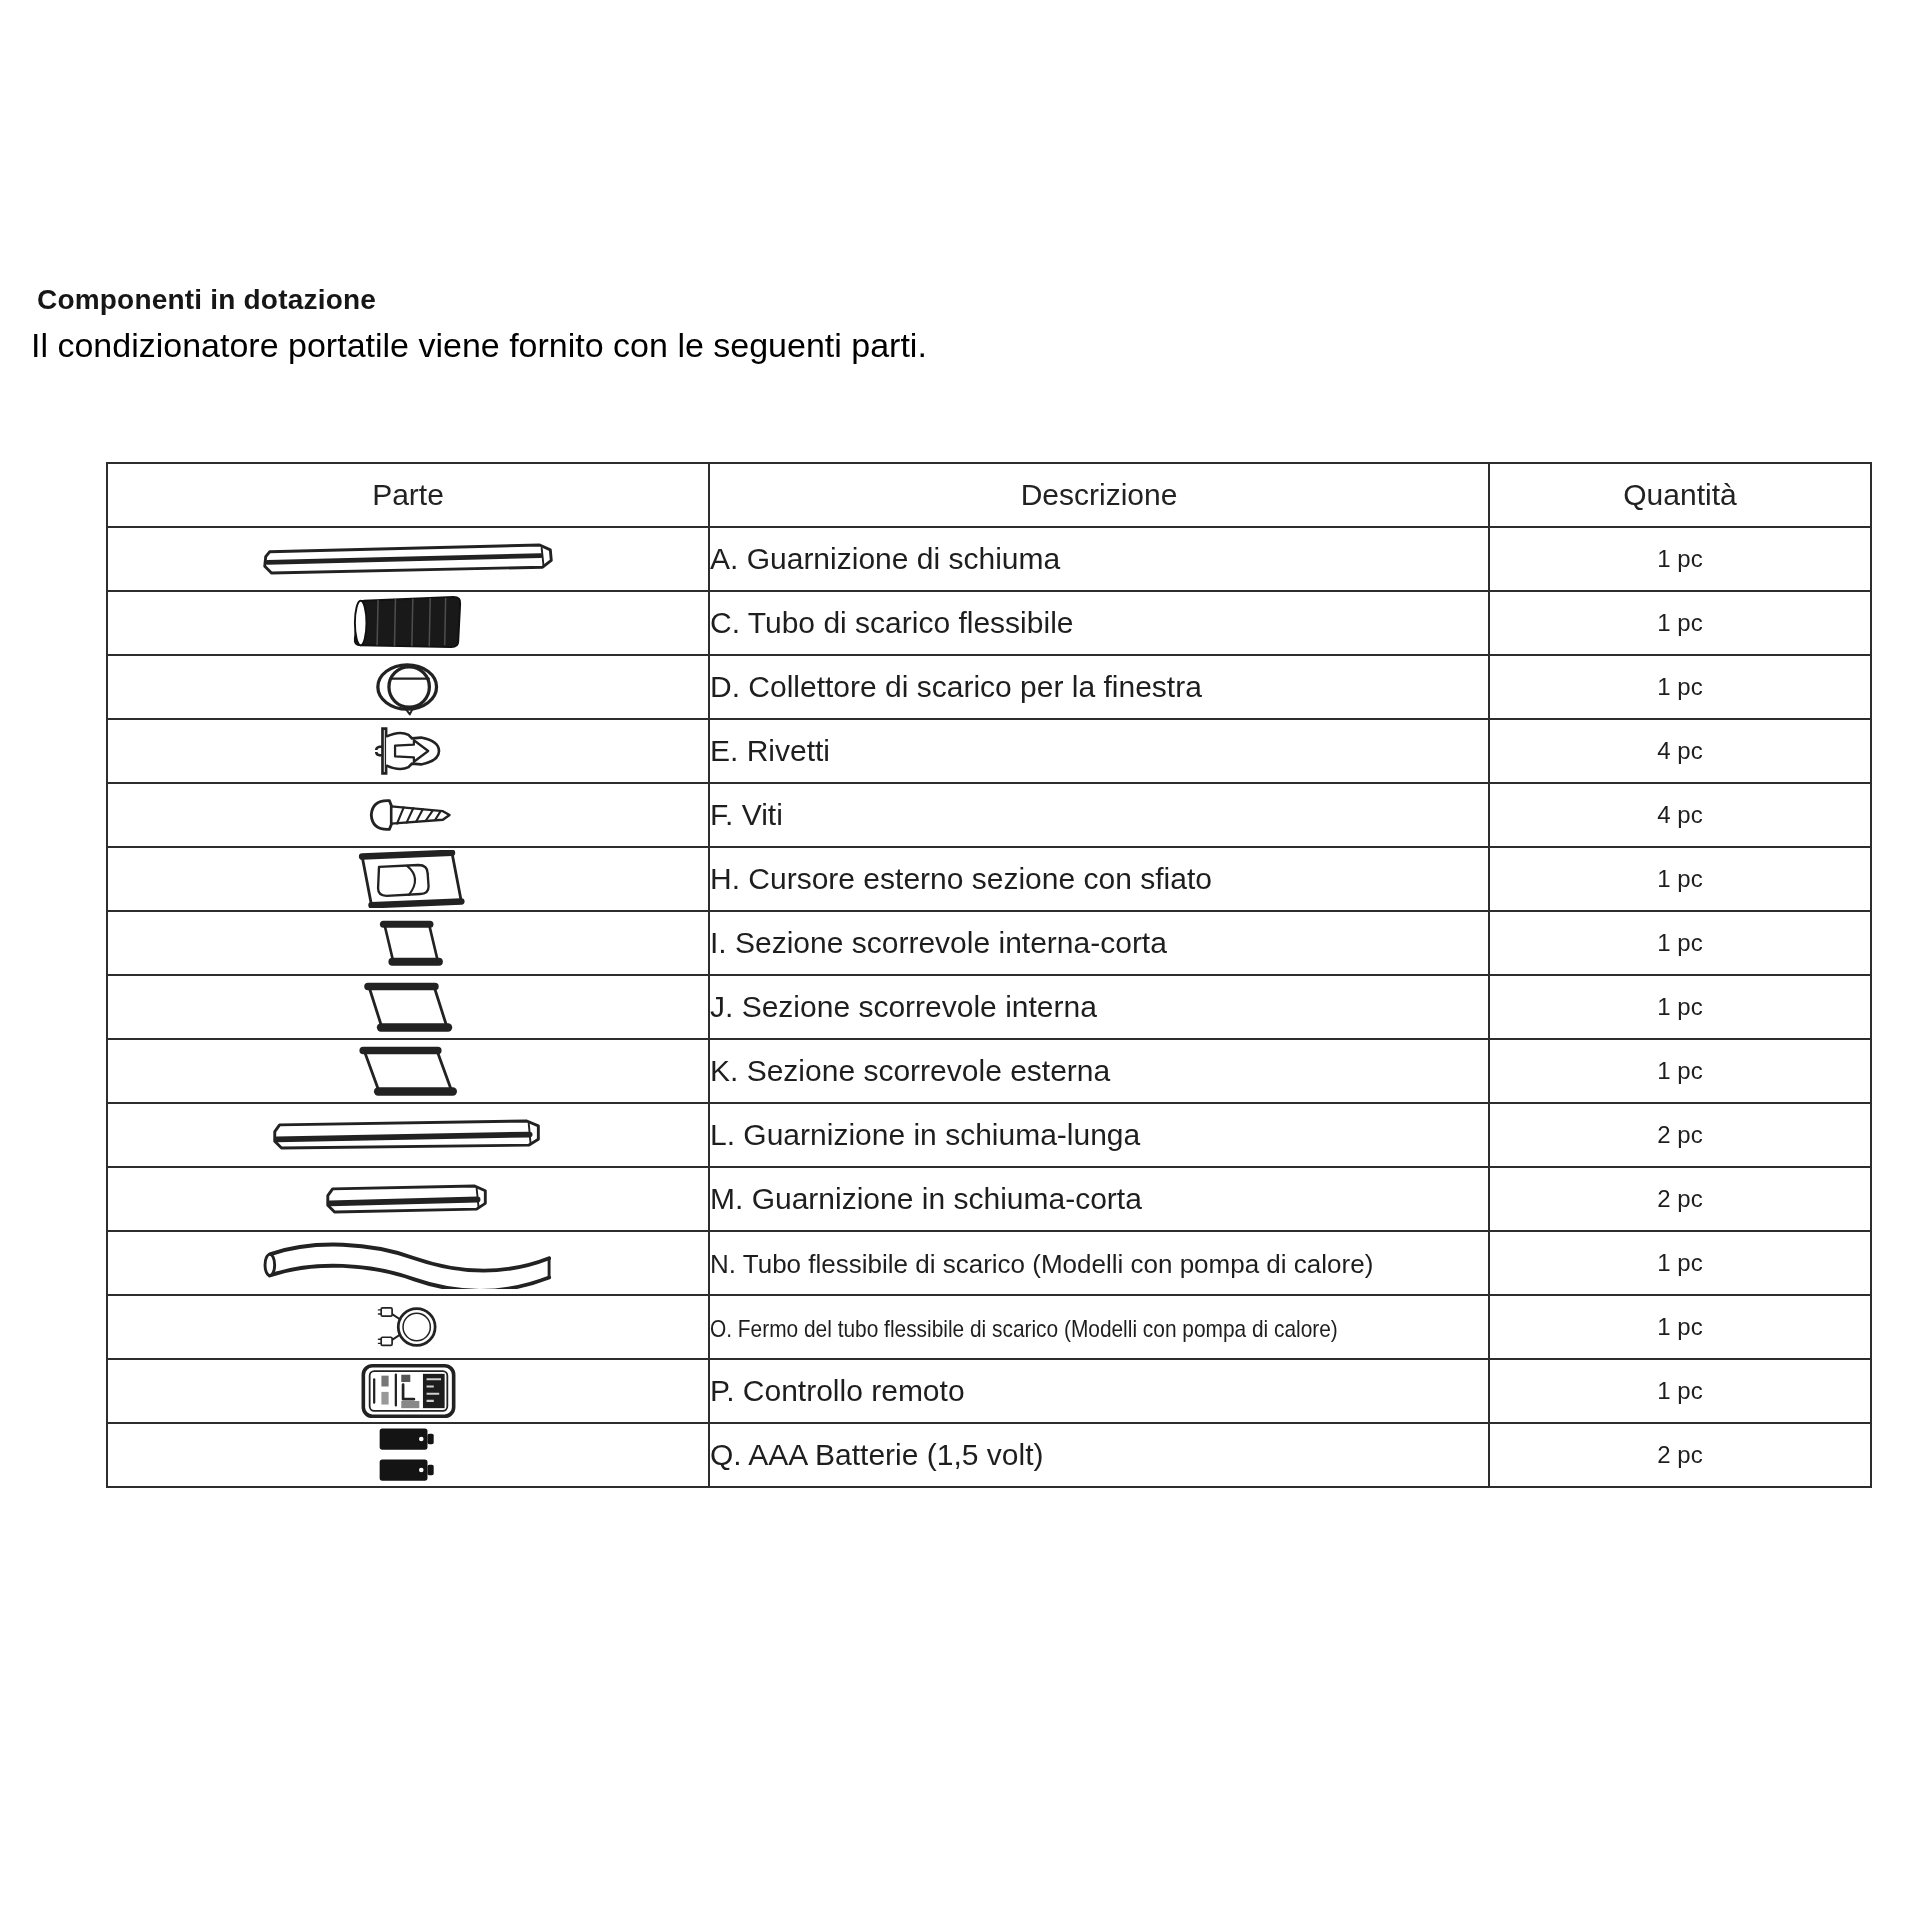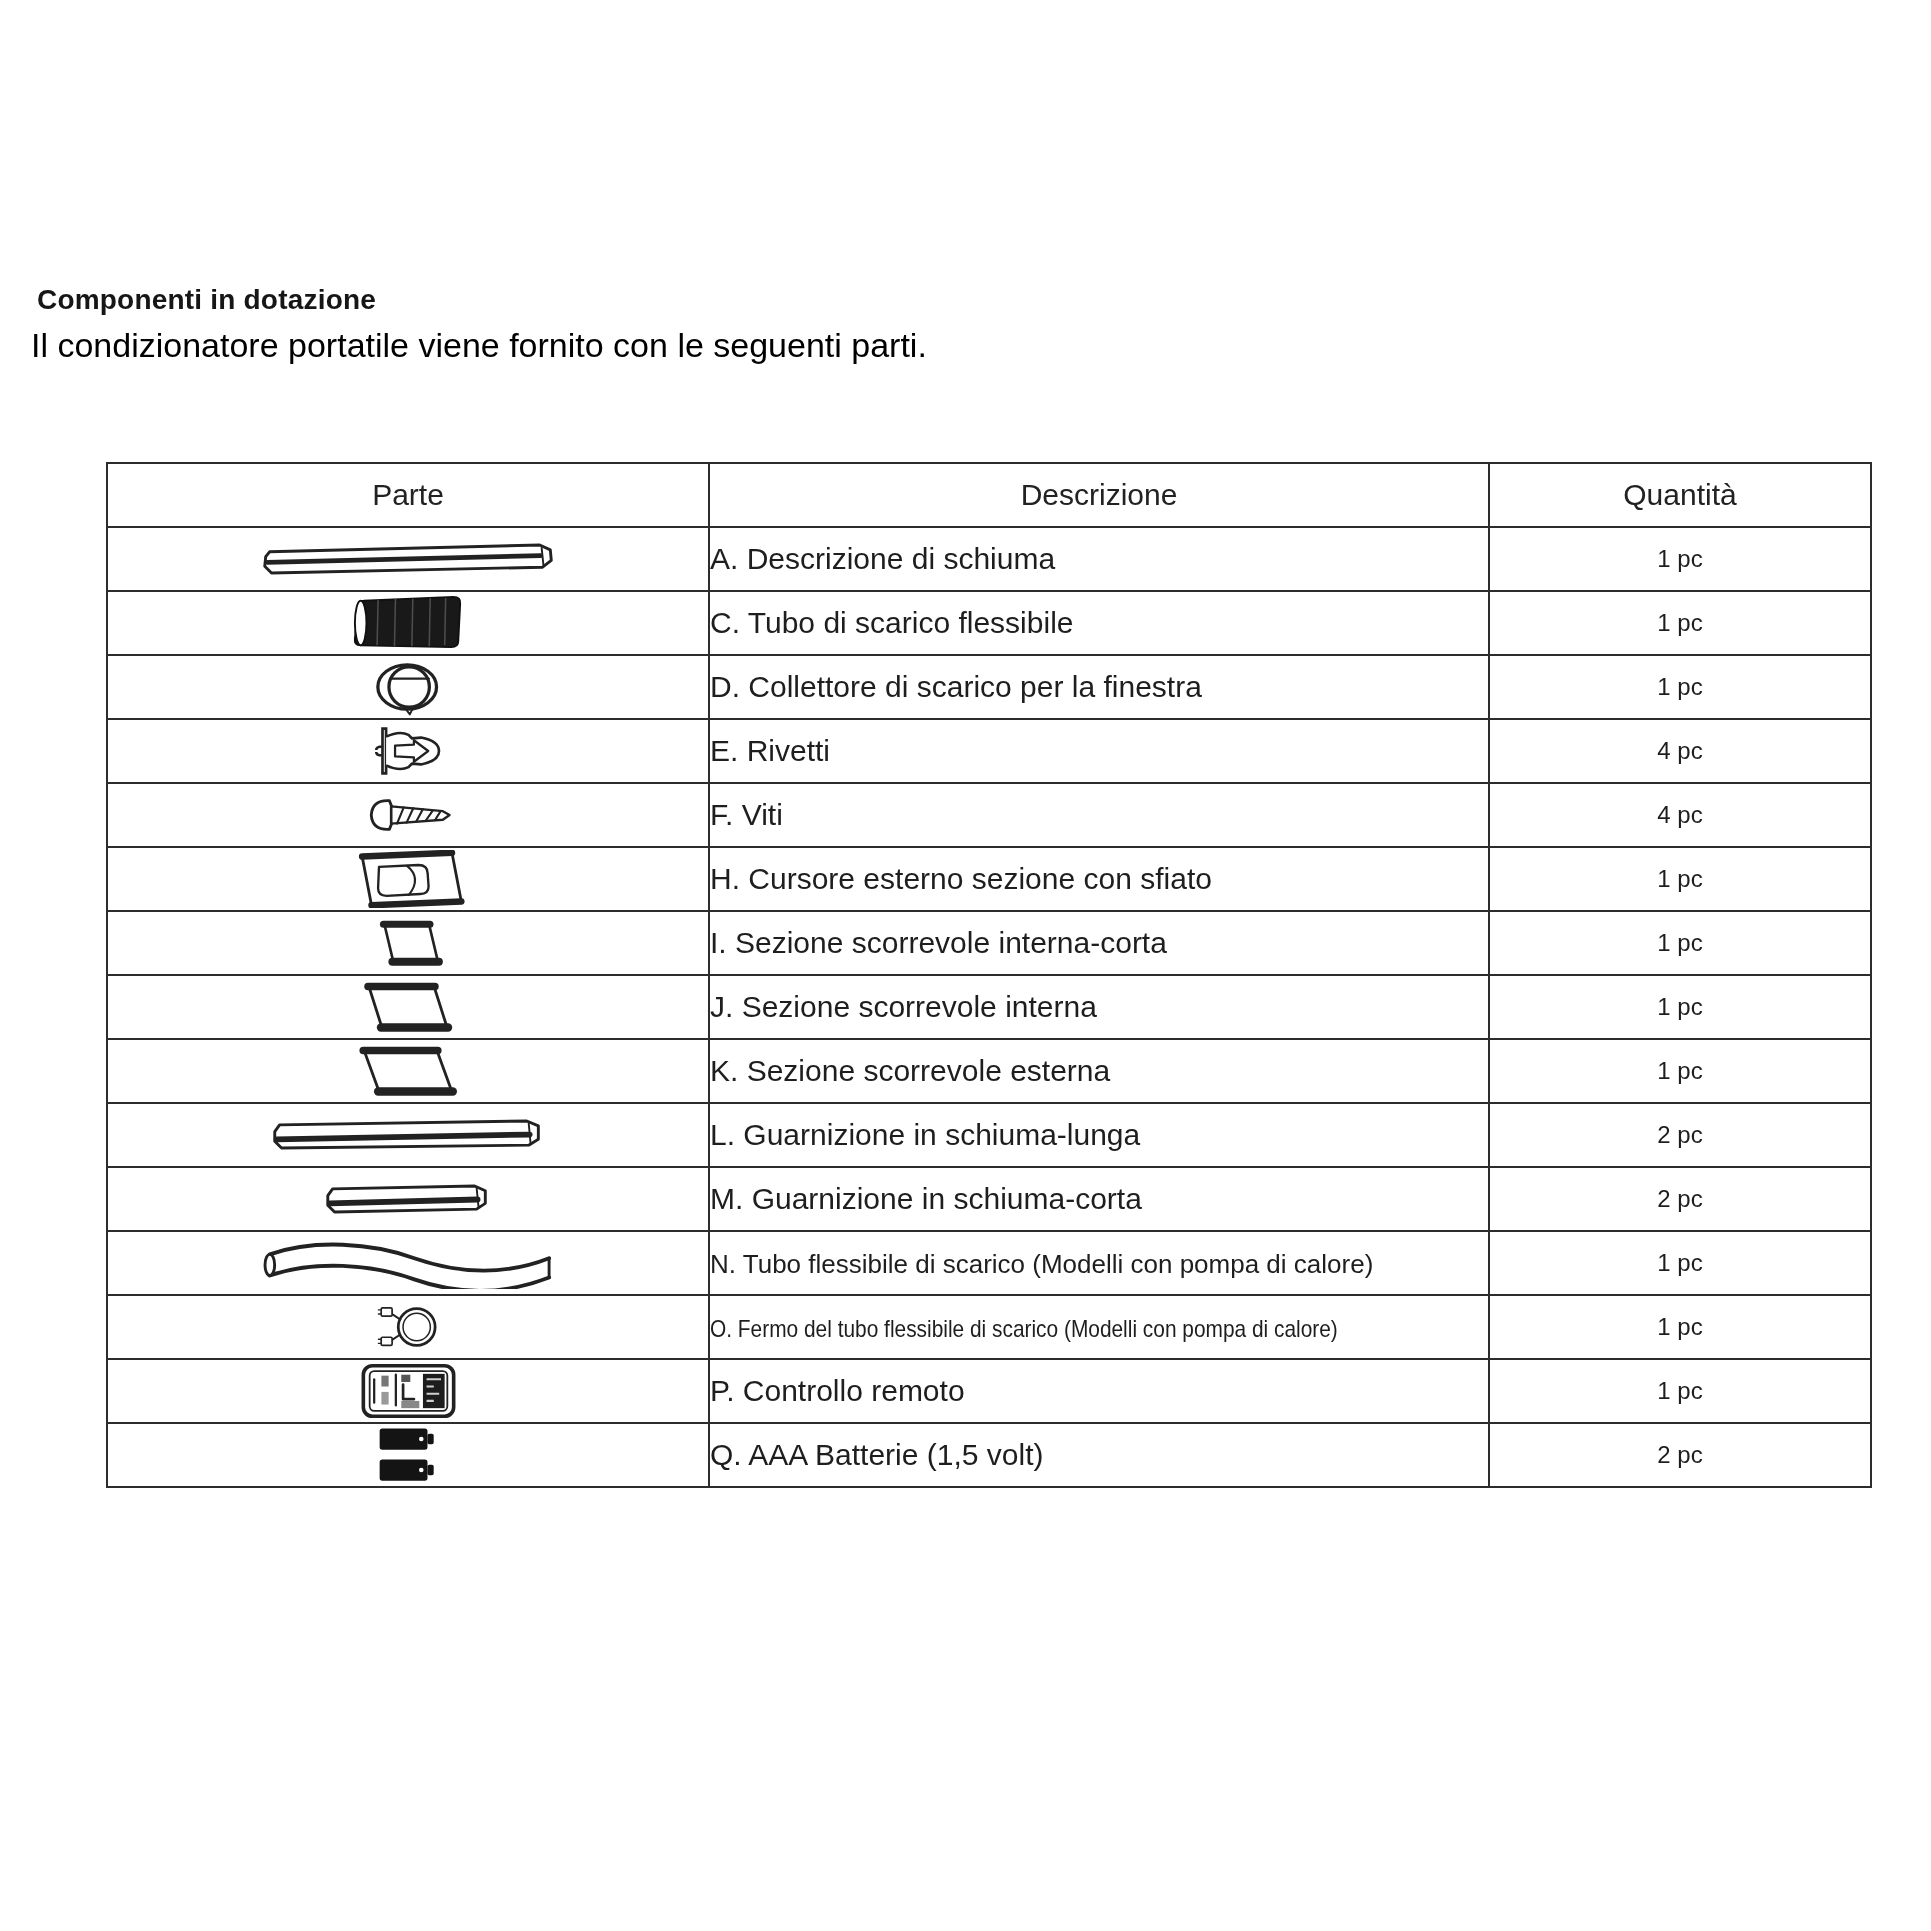--- a/index.html
+++ b/index.html
@@ -74,21 +74,21 @@
         <th>Quantità</th>
       </tr>
     </thead>
     <tbody>
         <tr>
           <td class="part"><span><svg width="301" height="37" viewBox="0 0 312 38">
      <path d="M12 11 L292 4 L303 9 L304 20 L295 27 L14 33 L7 26 L8 16 Z" fill="#fff" stroke="#222" stroke-width="3" stroke-linejoin="round"></path>
      <path d="M10 22 L293 15" stroke="#222" fill="none" stroke-linejoin="round" stroke-linecap="round" stroke-width="5"></path>
      <path d="M294 7 L296 26" stroke="#222" fill="none" stroke-linejoin="round" stroke-linecap="round" stroke-width="2"></path>
    </svg></span></td>
-          <td class="desc"><span class="t">A. Descrizione di schiuma</span></td>
+          <td class="desc"><span class="t">A. Guarnizione di schiuma</span></td>
           <td class="qty">1 pc</td>
         </tr>
         <tr>
           <td class="part"><span><svg width="118" height="56" viewBox="0 0 122 58">
      <path d="M10 12 Q8 6 15 6 L108 2 Q116 2 115 9 L113 48 Q113 54 106 54 L12 52 Q5 52 6 45 Z" fill="#191919" stroke="#111" stroke-width="2"></path>
      <ellipse cx="12" cy="29" rx="6" ry="23" fill="#fff" stroke="#111" stroke-width="2"></ellipse>
      <path d="M30 5 L29 52 M48 4 L47 53 M66 4 L65 53 M84 3 L83 53 M100 3 L99 52" stroke="#4d4d4d" stroke-width="1.6" fill="none"></path>
    </svg></span></td>
           <td class="desc"><span class="t">C. Tubo di scarico flessibile</span></td>
           <td class="qty">1 pc</td>

